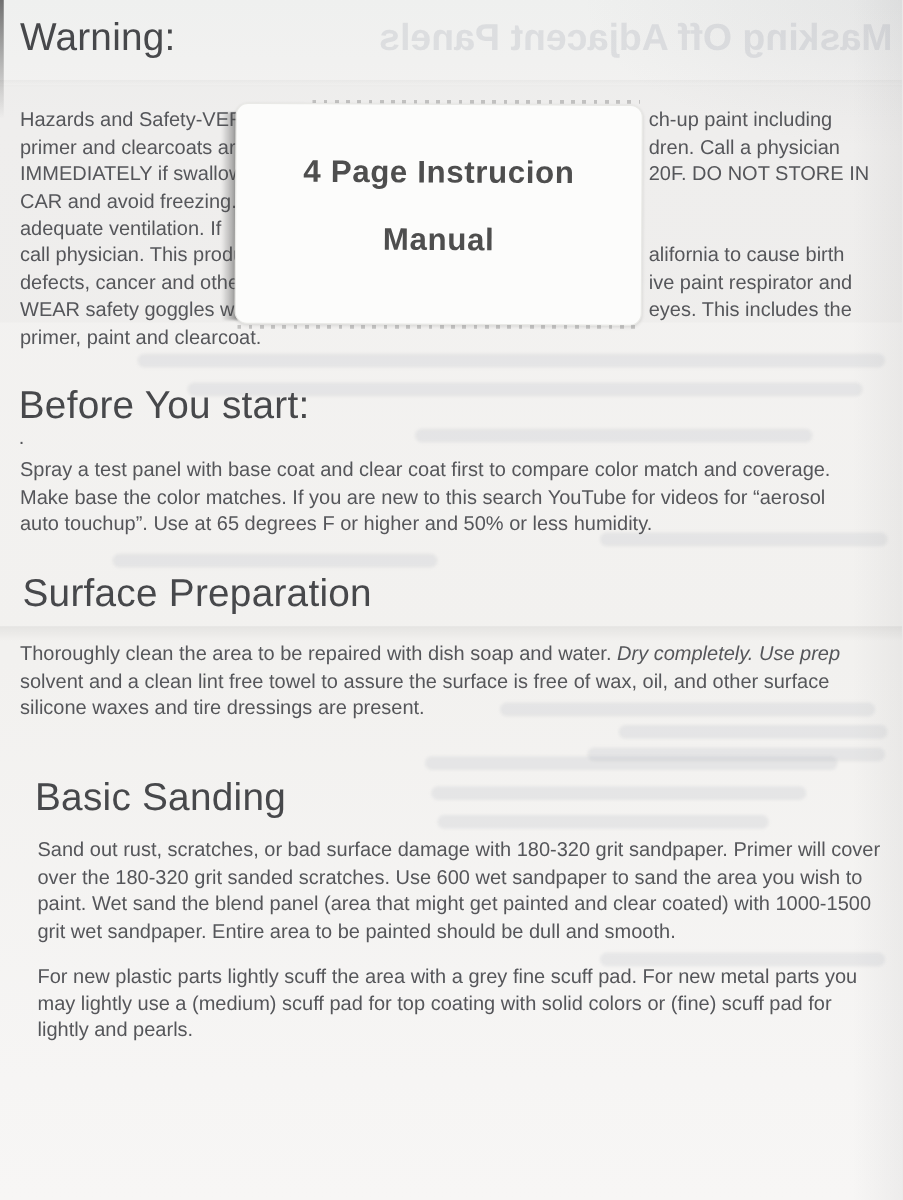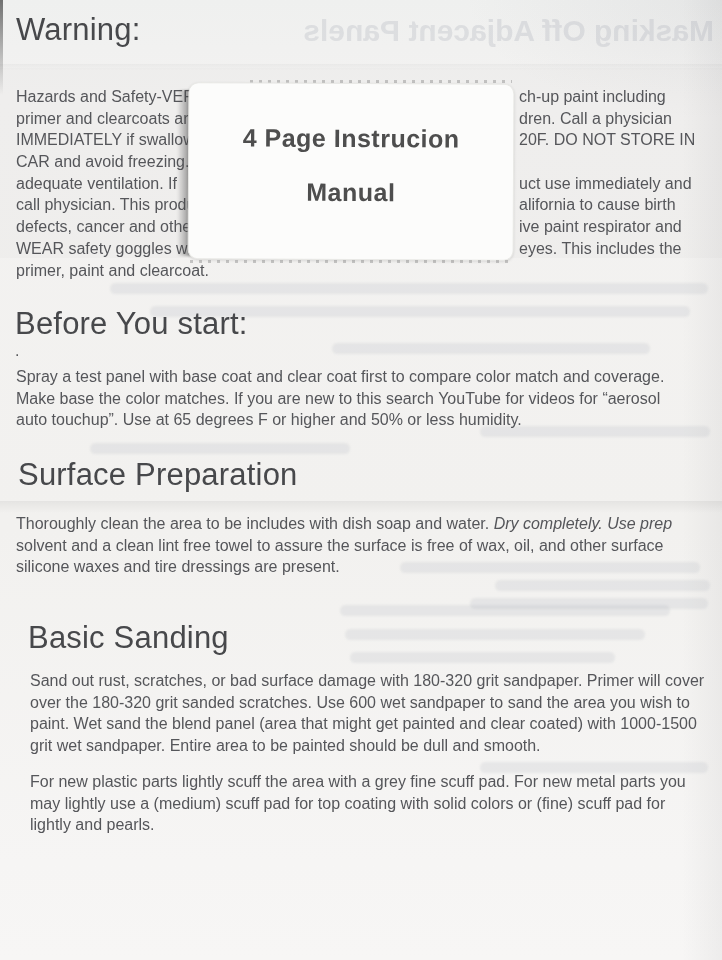--- a/index.html
+++ b/index.html
@@ -106,21 +106,21 @@
   <div class="ghost-bar" style="left:350px;top:652px;width:265px;"></div>
   <div class="ghost-bar" style="left:480px;top:762px;width:228px;"></div>
 
   <div class="h1" id="warning-heading">Warning:</div>
 
   <div class="bodytext" id="warning-para">
     <div class="wline"><span>Hazards and Safety-VERY</span><span class="wright">ch-up paint including</span></div>
     <div class="wline"><span>primer and clearcoats ar</span><span class="wright">dren. Call a physician</span></div>
     <div class="wline"><span>IMMEDIATELY if swallow</span><span class="wright">20F. DO NOT STORE IN</span></div>
     <div class="wline"><span>CAR and avoid freezing.</span></div>
-    <div class="wline"><span>adequate ventilation. If</span><span class="wright">uct use immediately and</span></div>
+    <div class="wline"><span>adequate ventilation. If</span></div>
     <div class="wline"><span>call physician. This produ</span><span class="wright">alifornia to cause birth</span></div>
     <div class="wline"><span>defects, cancer and othe</span><span class="wright">ive paint respirator and</span></div>
     <div class="wline"><span>WEAR safety goggles wh</span><span class="wright">eyes. This includes the</span></div>
     <div class="wline"><span>primer, paint and clearcoat.</span><span class="wright"></span></div>
   </div>
 
   <div class="perf" id="perf-top"></div>
   <div class="sticker-shadow"></div>
   <div class="sticker">
     <div class="s1">4 Page Instrucion</div>
@@ -131,21 +131,21 @@
   <div class="h1" id="bys-heading">Before You start:</div>
   <div id="bys-dot">.</div>
   <div class="bodytext" id="bys-para">
     <div class="pline">Spray a test panel with base coat and clear coat first to compare color match and coverage.</div>
     <div class="pline">Make base the color matches.  If you are new to this search YouTube for videos for “aerosol</div>
     <div class="pline">auto touchup”.  Use at 65 degrees F or higher and 50% or less humidity.</div>
   </div>
 
   <div class="h1" id="sp-heading">Surface Preparation</div>
   <div class="bodytext" id="sp-para">
-    <div class="pline"><span>Thoroughly clean the area to be includes with dish soap and water.  </span><span class="ital">Dry completely. Use prep</span></div>
+    <div class="pline"><span>Thoroughly clean the area to be repaired with dish soap and water.  </span><span class="ital">Dry completely. Use prep</span></div>
     <div class="pline">solvent and a clean lint free towel to assure the surface is free of wax, oil, and other surface</div>
     <div class="pline">silicone waxes and tire dressings are present.</div>
   </div>
 
   <div class="h1" id="bs-heading">Basic Sanding</div>
   <div class="bodytext" id="bs-para1">
     <div class="pline">Sand out rust, scratches, or bad surface damage with 180-320 grit sandpaper. Primer will cover</div>
     <div class="pline">over the 180-320 grit sanded scratches. Use 600 wet sandpaper to sand the area you wish to</div>
     <div class="pline">paint. Wet sand the blend panel (area that might get painted and clear coated) with 1000-1500</div>
     <div class="pline">grit wet sandpaper. Entire area to be painted should be dull and smooth.</div>

